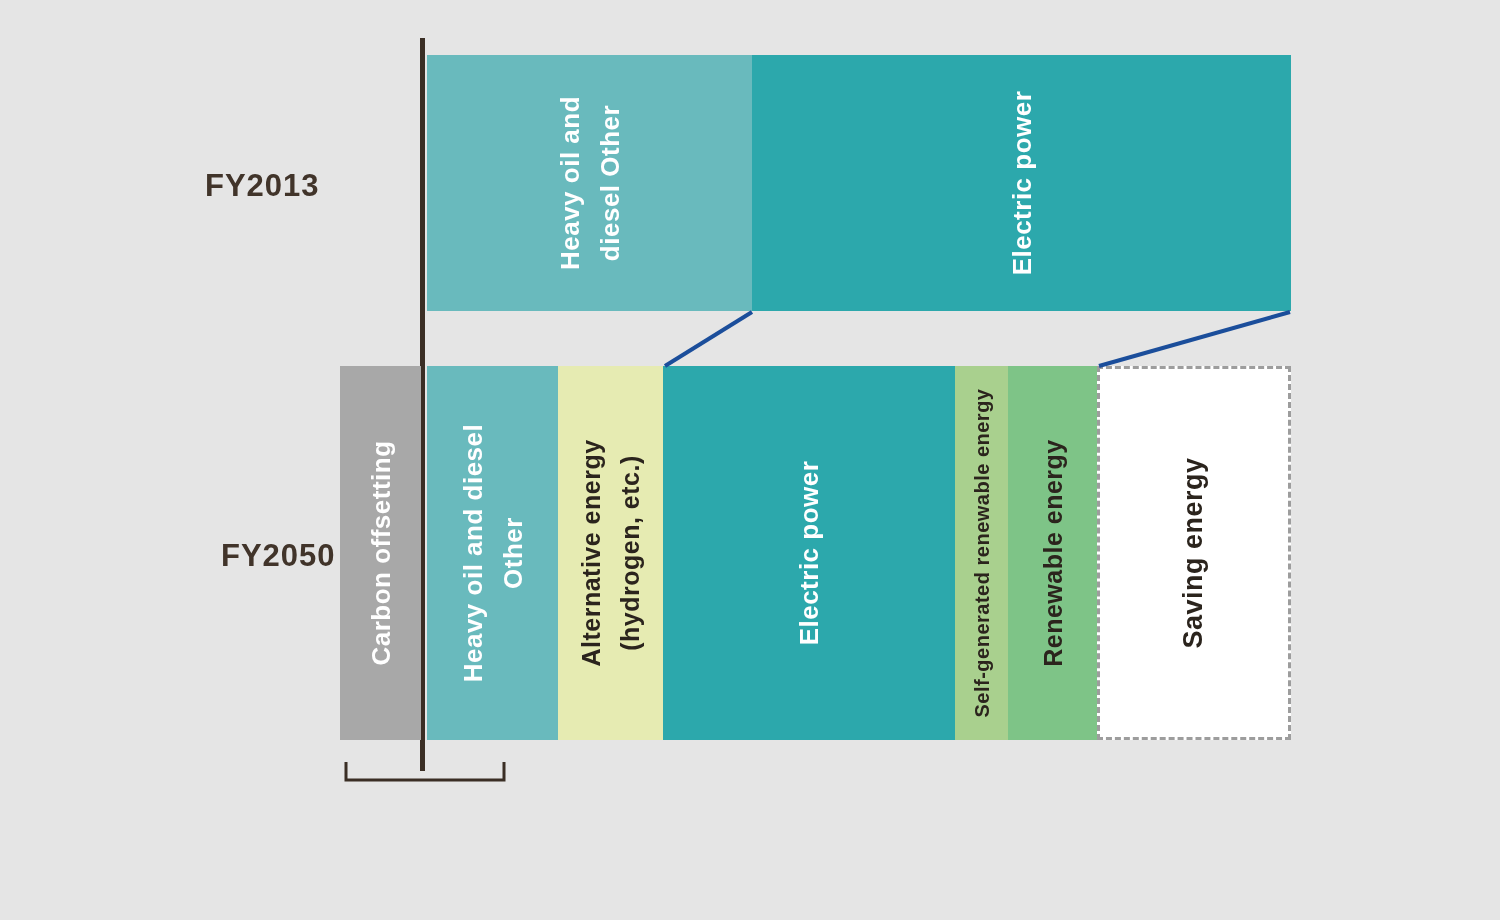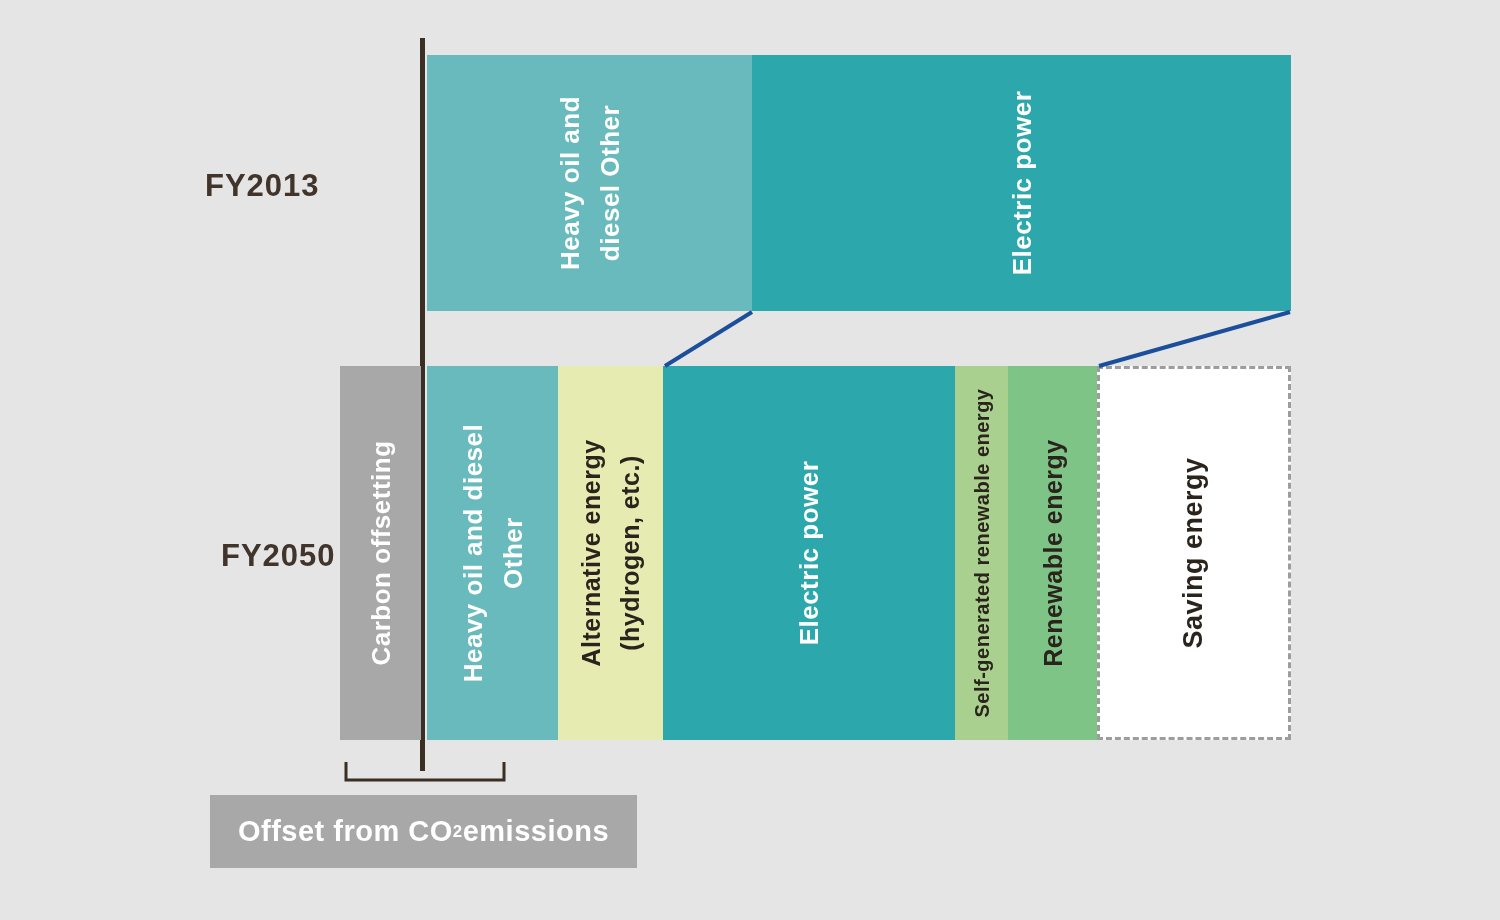--- a/index.html
+++ b/index.html
@@ -116,19 +116,14 @@
   <div class="seg c-white" style="left:1097px; top:366px; width:194px; height:374px;">
     <div class="vlabel txt-dark fs27">Saving energy</div>
   </div>
 
   <svg class="overlay-svg" viewBox="0 0 1500 920" xmlns="http://www.w3.org/2000/svg">
     <line x1="752" y1="312" x2="665" y2="366" stroke="#1b4e9b" stroke-width="4"></line>
     <line x1="1290" y1="312" x2="1099" y2="366" stroke="#1b4e9b" stroke-width="4"></line>
     <path d="M346 762 L346 780 L504 780 L504 762" fill="none" stroke="#3a2e25" stroke-width="3"></path>
   </svg>
 
-  <div class="offset-callout">
-    <span>Offset from CO</span>
-      <sub>2</sub>
-      <span> emissions</span>
-  </div>
 
 </div>
 
 </body></html>

